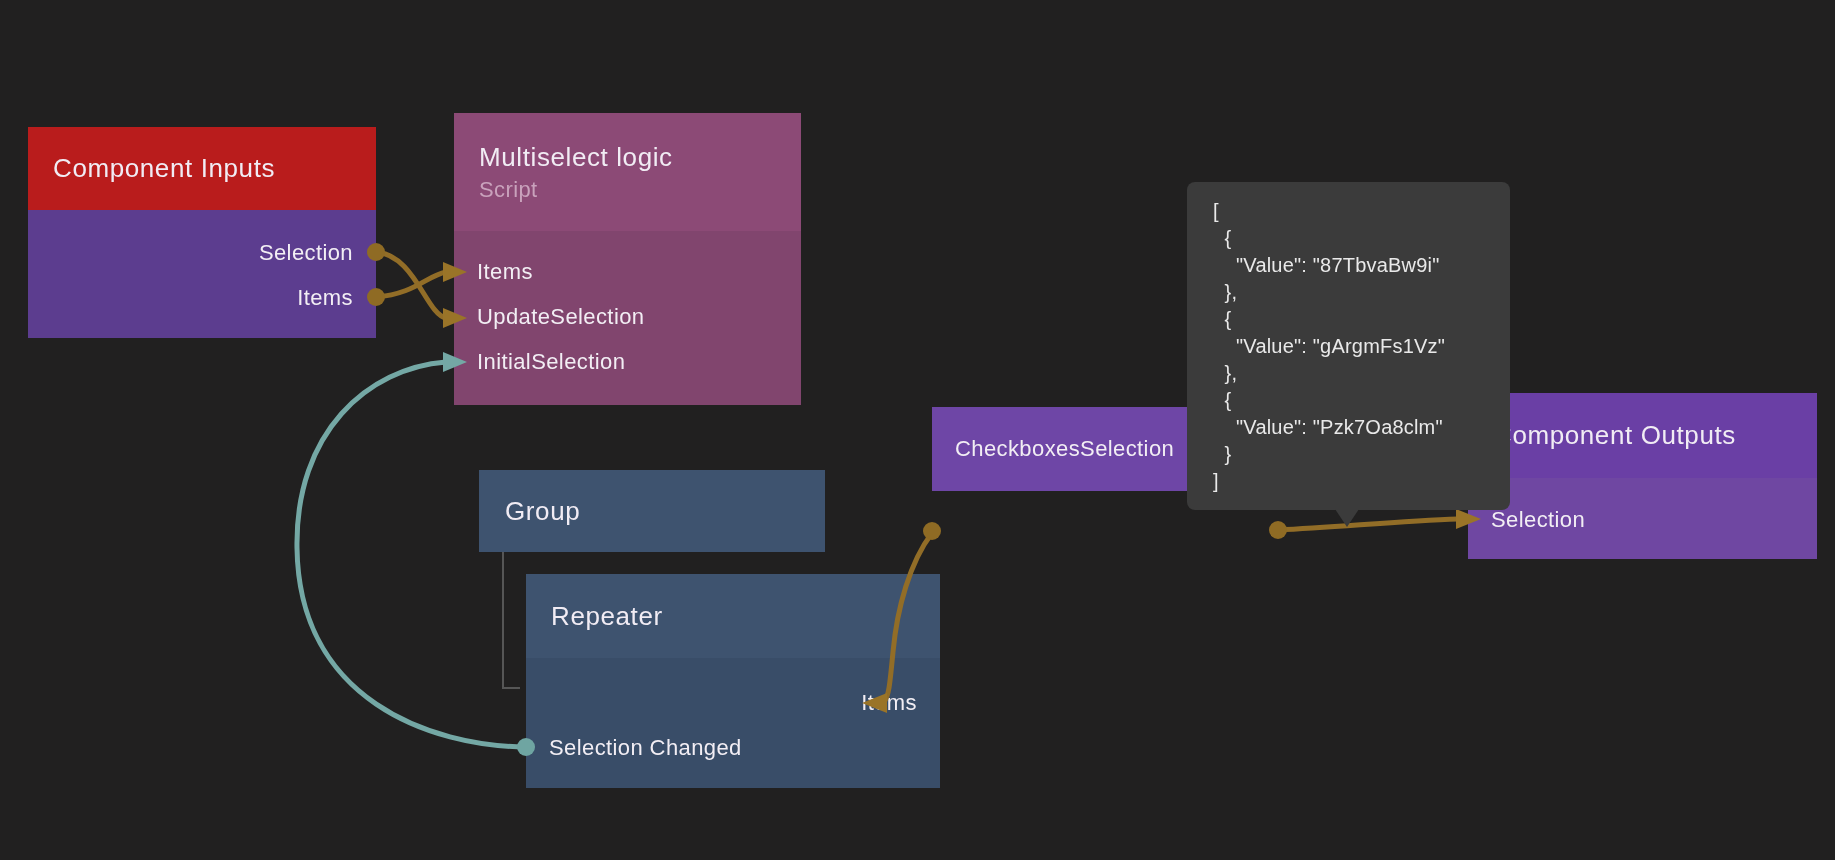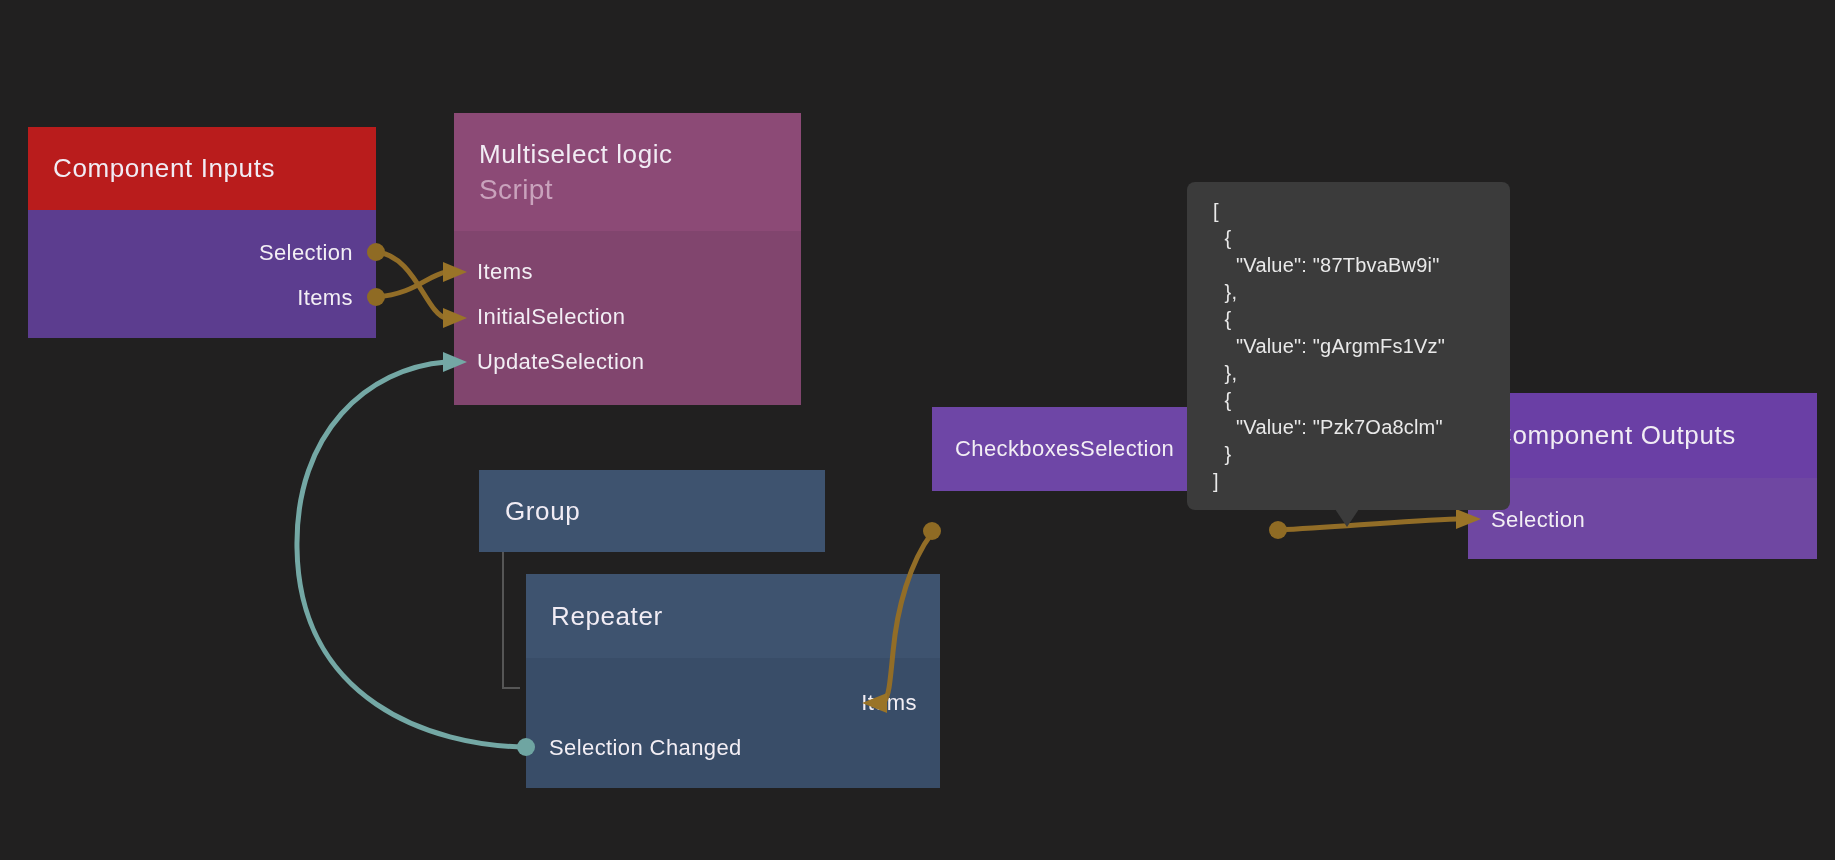--- a/index.html
+++ b/index.html
@@ -8,21 +8,21 @@
     background:#212020;font-family:"Liberation Sans",sans-serif;
     -webkit-font-smoothing:antialiased;
   }
   .wires{position:absolute;left:0;top:0;z-index:5;pointer-events:none;}
   .wires *{pointer-events:auto;}
 
   
   .node{position:absolute;z-index:1;color:#F1ECF4;}
   .node .hdr{display:flex;flex-direction:column;justify-content:center;padding-left:25px;box-sizing:border-box;}
   .node .title{font-size:26px;letter-spacing:.6px;color:#F1ECF4;}
-  .node .subtitle{font-size:28px;letter-spacing:.4px;color:#C9A2BC;margin-top:4px;}
+  .node .subtitle{font-size:22px;letter-spacing:.4px;color:#C9A2BC;margin-top:4px;}
   .node .body{box-sizing:border-box;}
   .row{height:45px;line-height:45px;font-size:22px;letter-spacing:.4px;color:#F2EEF4;padding:0 23px;white-space:nowrap;}
   .row.right{text-align:right;}
   .row.split{display:flex;}
 
   
   #n-inputs{left:28px;top:127px;width:348px;height:211px;}
   #n-inputs .hdr{height:83px;background:#b91c1c;}
   #n-inputs .body{height:128px;background:#5C3D8F;padding-top:20px;}
 
@@ -77,22 +77,22 @@
     </div>
   </div>
 
   <div class="node" id="n-script">
     <div class="hdr">
       <div class="title">Multiselect logic</div>
       <div class="subtitle">Script</div>
     </div>
     <div class="body">
       <div class="row">Items</div>
+      <div class="row">UpdateSelection</div>
       <div class="row">InitialSelection</div>
-      <div class="row">UpdateSelection</div>
     </div>
   </div>
 
   <div class="node" id="n-group">
     <div class="title">Group</div>
   </div>
 
   <div class="node" id="n-repeater">
     <div class="hdr">
       <div class="title">Repeater</div>

